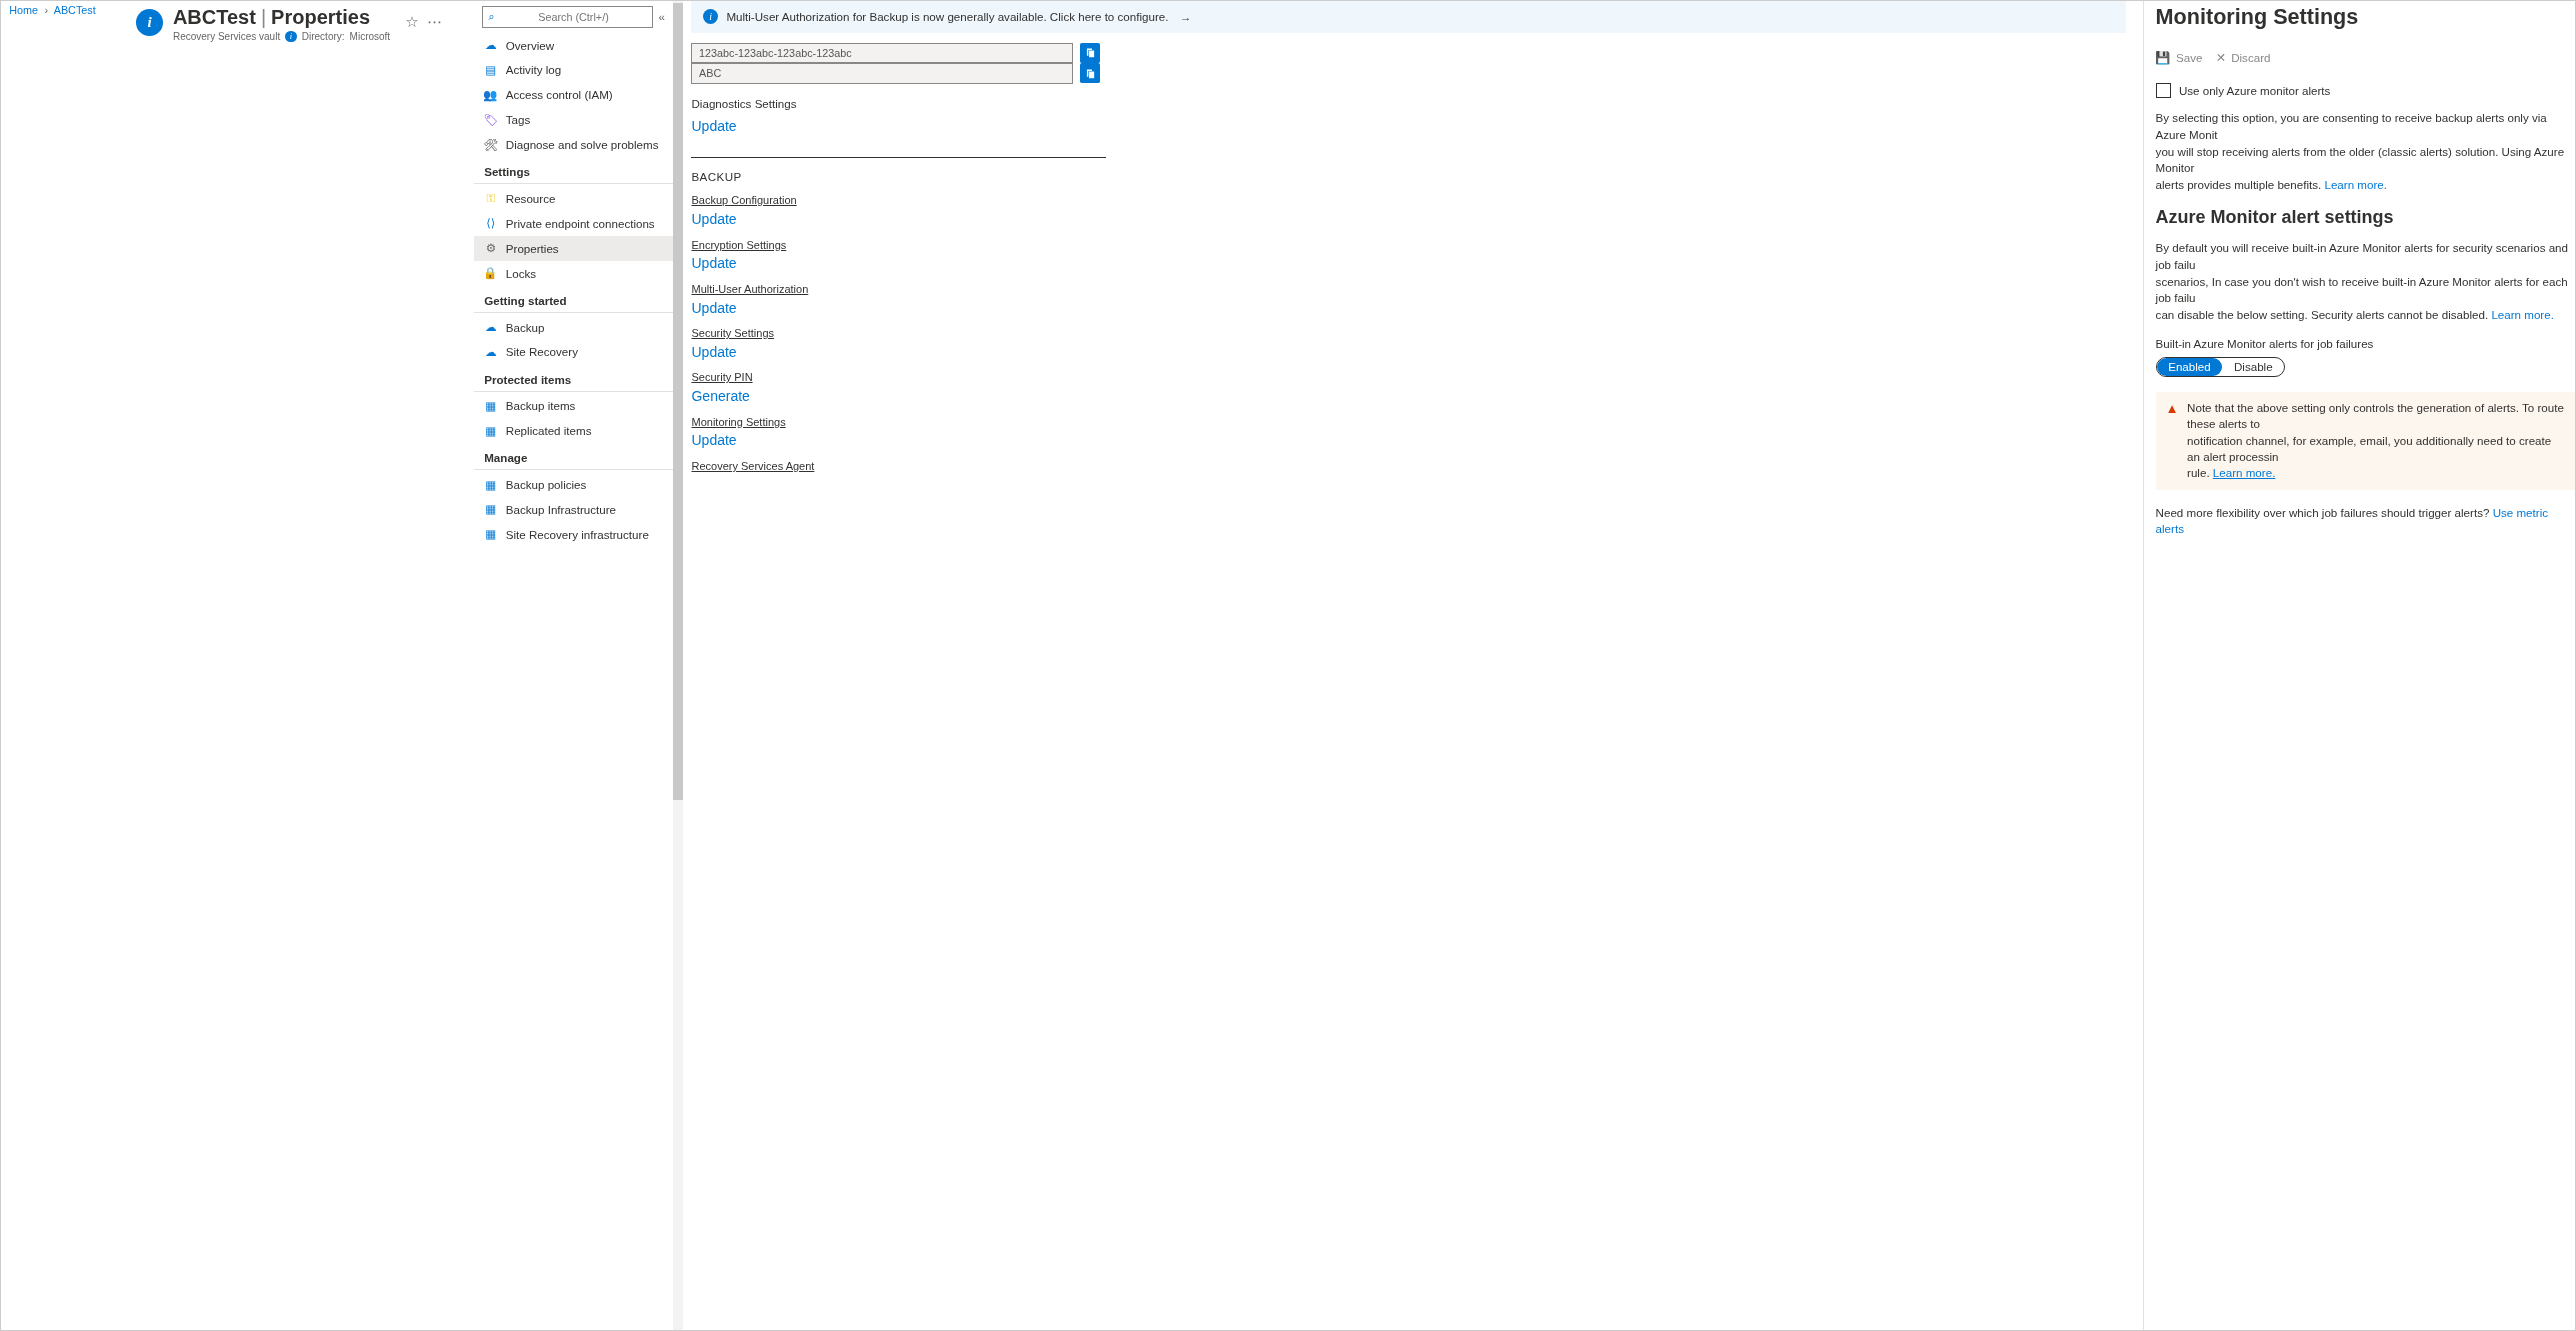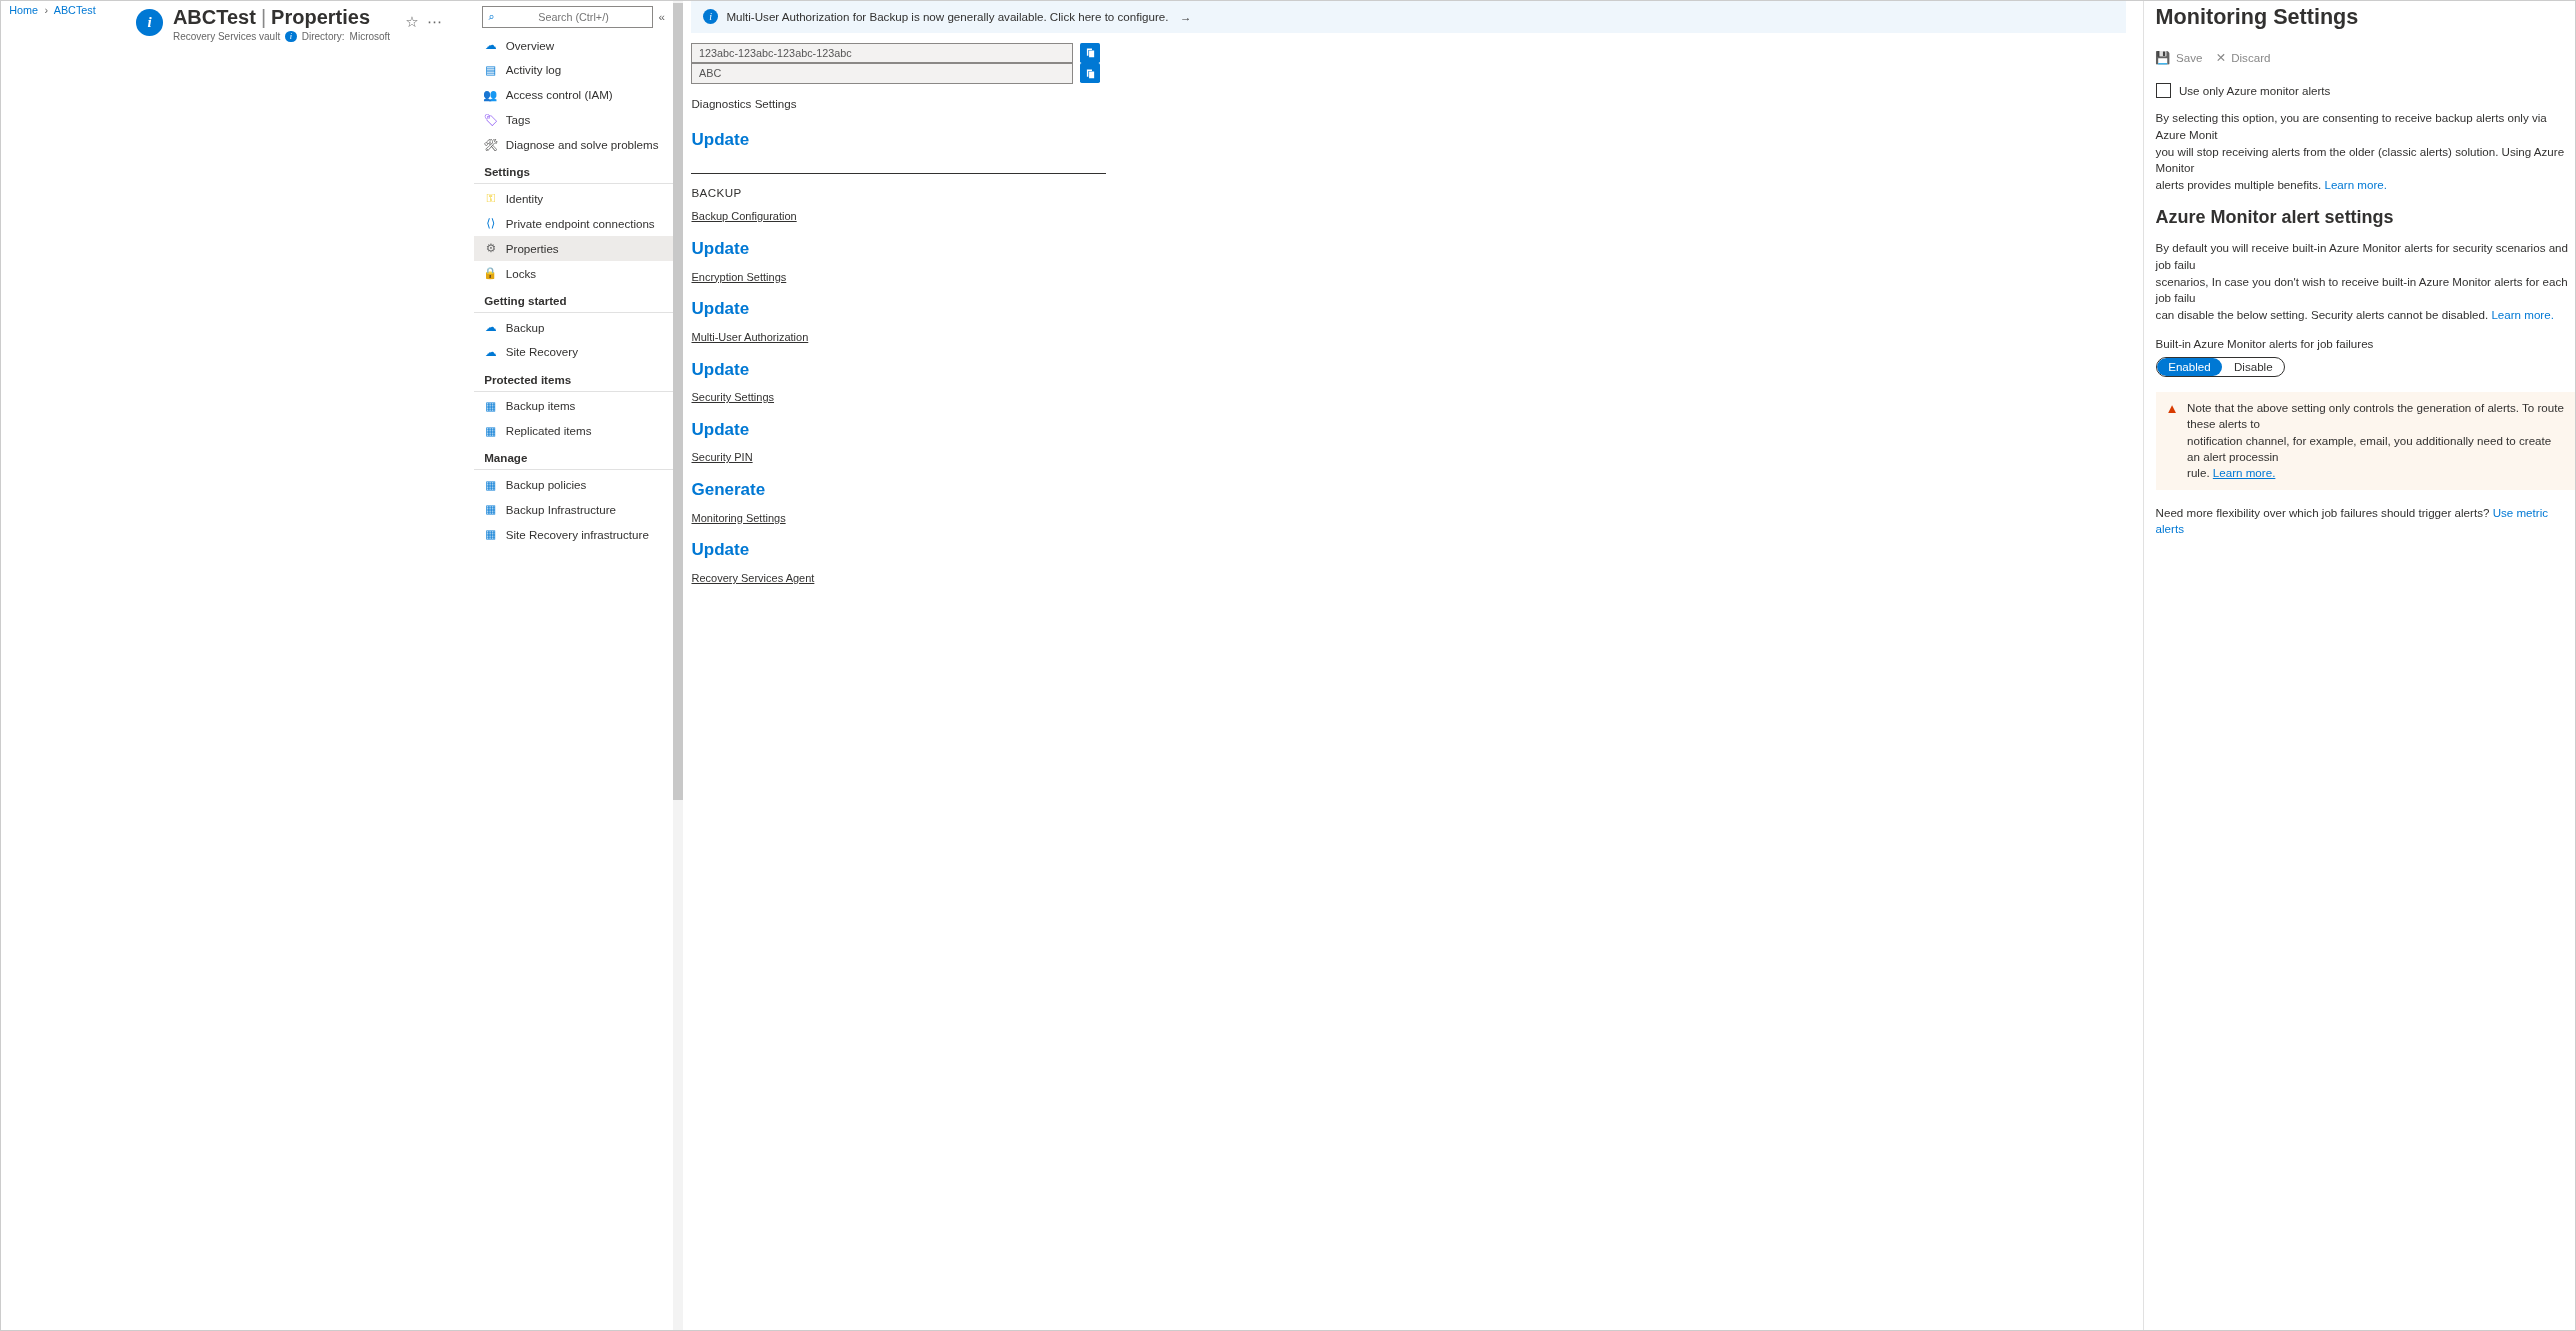--- a/index.html
+++ b/index.html
@@ -47,21 +47,21 @@
 .info-banner { background: #eff6fc; display: flex; align-items: center; gap: 8.3px; padding: 8.3px 11.6px; margin: 0 0 10px 0; font-size: 11.6px; }
 .info-banner .info-circle { width: 15px; height: 15px; border-radius: 50%; background: #0078d4; color: #fff; display: inline-flex; align-items: center; justify-content: center; font-style: italic; font-family: Georgia, serif; font-size: 10px; }
 .info-banner .arrow { margin-left: 3.3px; }
 
 .field-label { font-size: 11.6px; color: #323130; margin: 13.3px 0 5px 0; }
 .readonly-row { display: flex; align-items: center; gap: 6.6px; }
 .readonly-input { border: 0.8px solid #8a8886; background: #f3f2f1; padding: 3.3px 6.6px; width: 382px; font-size: 10.8px; color: #555; }
 .copy-btn { width: 20px; height: 20px; background: #0078d4; color: #fff; display: inline-flex; align-items: center; justify-content: center; cursor: pointer; border-radius: 1.7px; }
 .copy-btn svg { width: 11.6px; height: 11.6px; fill: #fff; }
 
-.link-action { color: #0078d4; font-size: 17px; cursor: pointer; display: inline-block; margin-top: 15px; font-weight: bold; }
+.link-action { color: #0078d4; font-size: 14px; cursor: pointer; display: inline-block; margin-top: 3px; }
 
 .section-divider { border: none; border-top: 0.8px solid #323130; margin: 23px 0 11.6px 0; width: 415px; }
 .section-title { font-size: 11.6px; letter-spacing: 0.4px; margin-bottom: 11.6px; }
 
 .prop-block { margin: 11.6px 0; }
 .prop-block .prop-title { font-size: 11px; margin-bottom: 1.7px; text-decoration: underline; }
 
 .right-panel { width: 432px; border-left: 0.8px solid #e1e1e1; padding: 0 0 16.6px 11.6px; overflow: hidden; }
 .rp-title { font-size: 21.6px; font-weight: 600; margin: 3.3px 0 15px 0; }
 .rp-toolbar { display: flex; gap: 13.3px; align-items: center; padding: 5px 0 11.6px 0; color: #888; font-size: 11.6px; }
@@ -144,21 +144,21 @@
           <span>Tags</span>
         </div>
         <div class="nav-item">
           <span class="nav-icon">🛠</span>
           <span>Diagnose and solve problems</span>
         </div>
 
         <div class="nav-group-title">Settings</div>
         <div class="nav-item">
           <span class="nav-icon" style="color:#f2c811">⚿</span>
-          <span>Identity</span>
+          <span>Resource</span>
         </div>
         <div class="nav-item">
           <span class="nav-icon" style="color:#0078d4">⟨⟩</span>
           <span>Private endpoint connections</span>
         </div>
         <div class="nav-item active">
           <span class="nav-icon" style="color:#666">⚙</span>
           <span>Properties</span>
         </div>
         <div class="nav-item">

